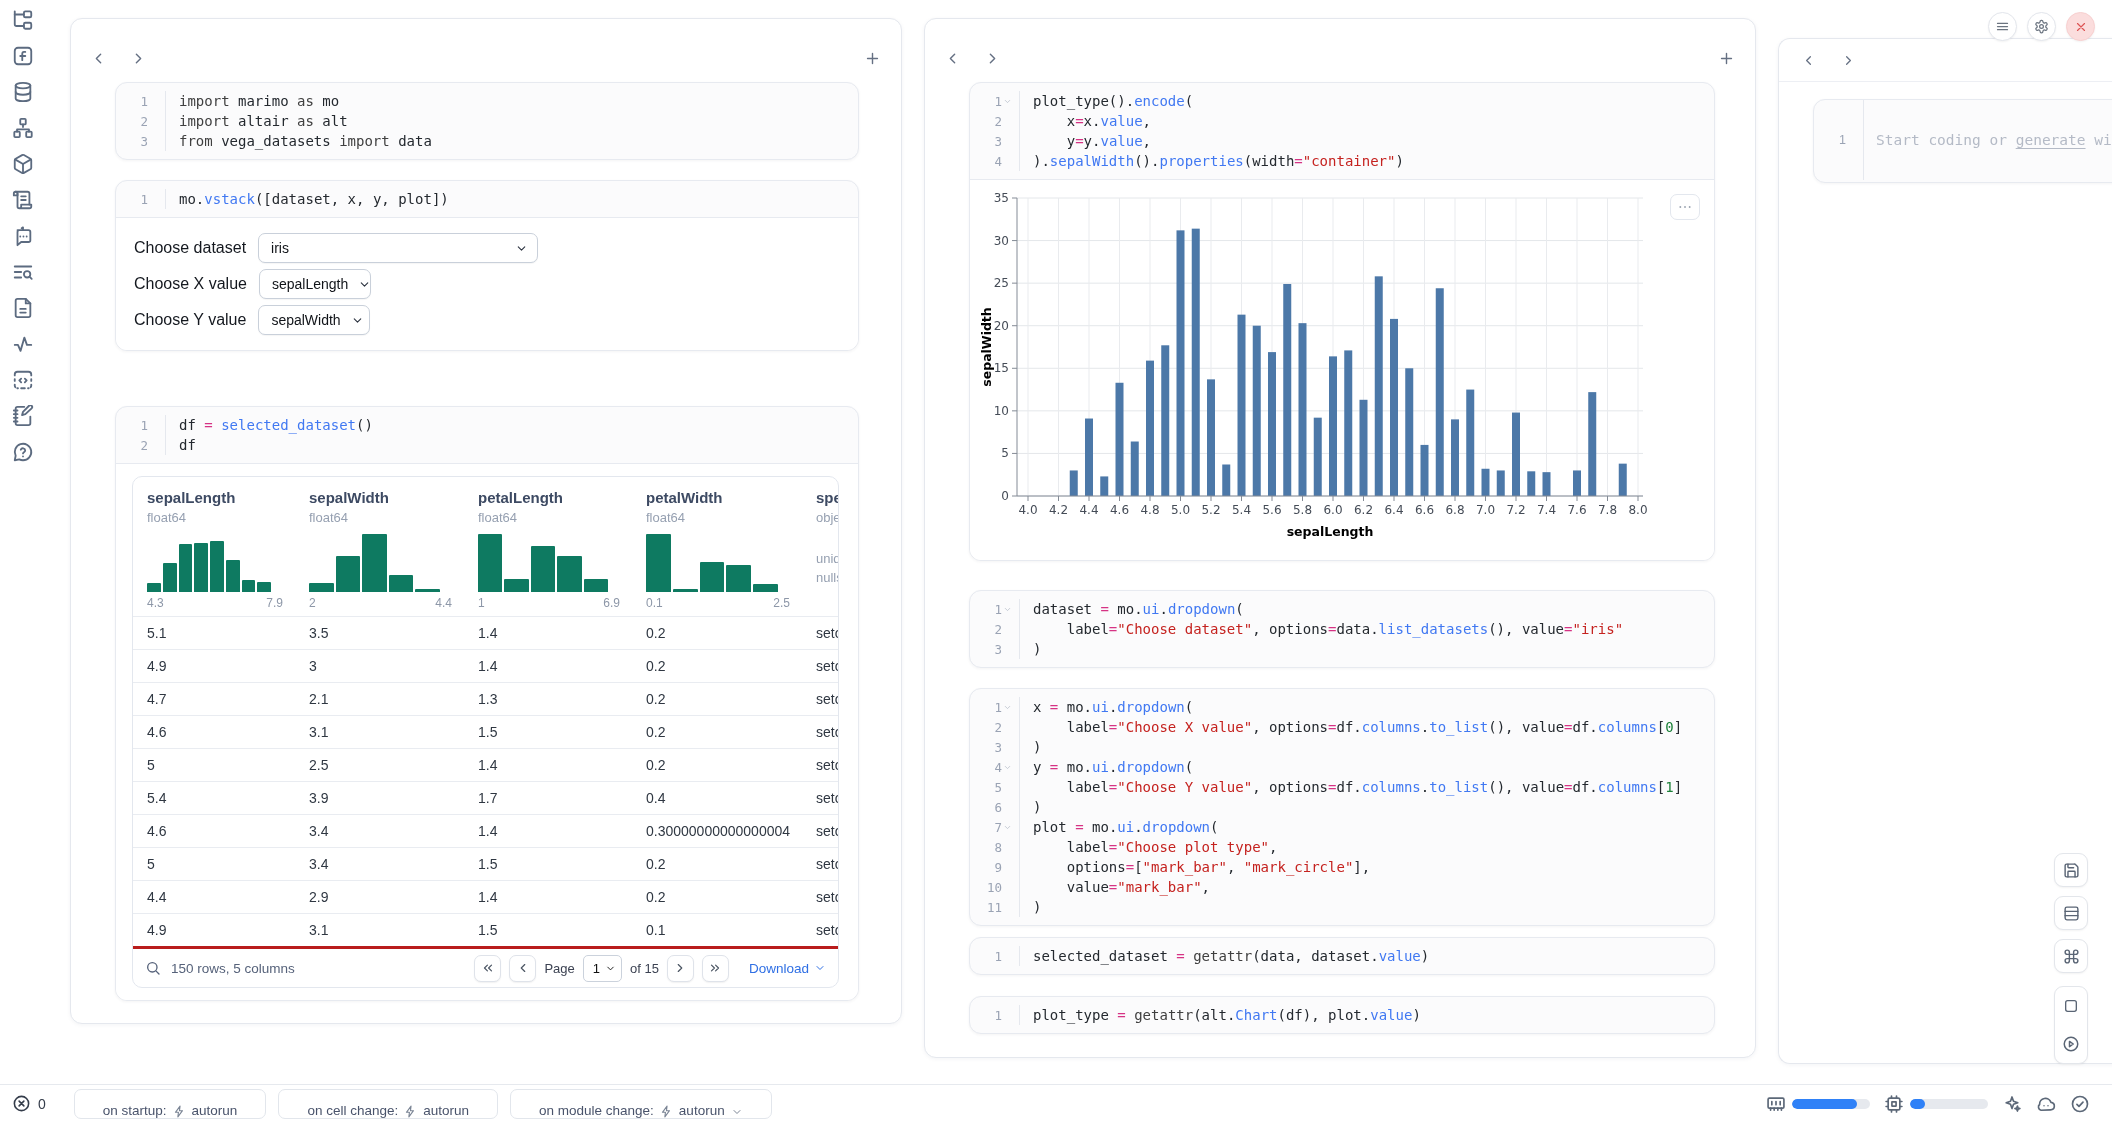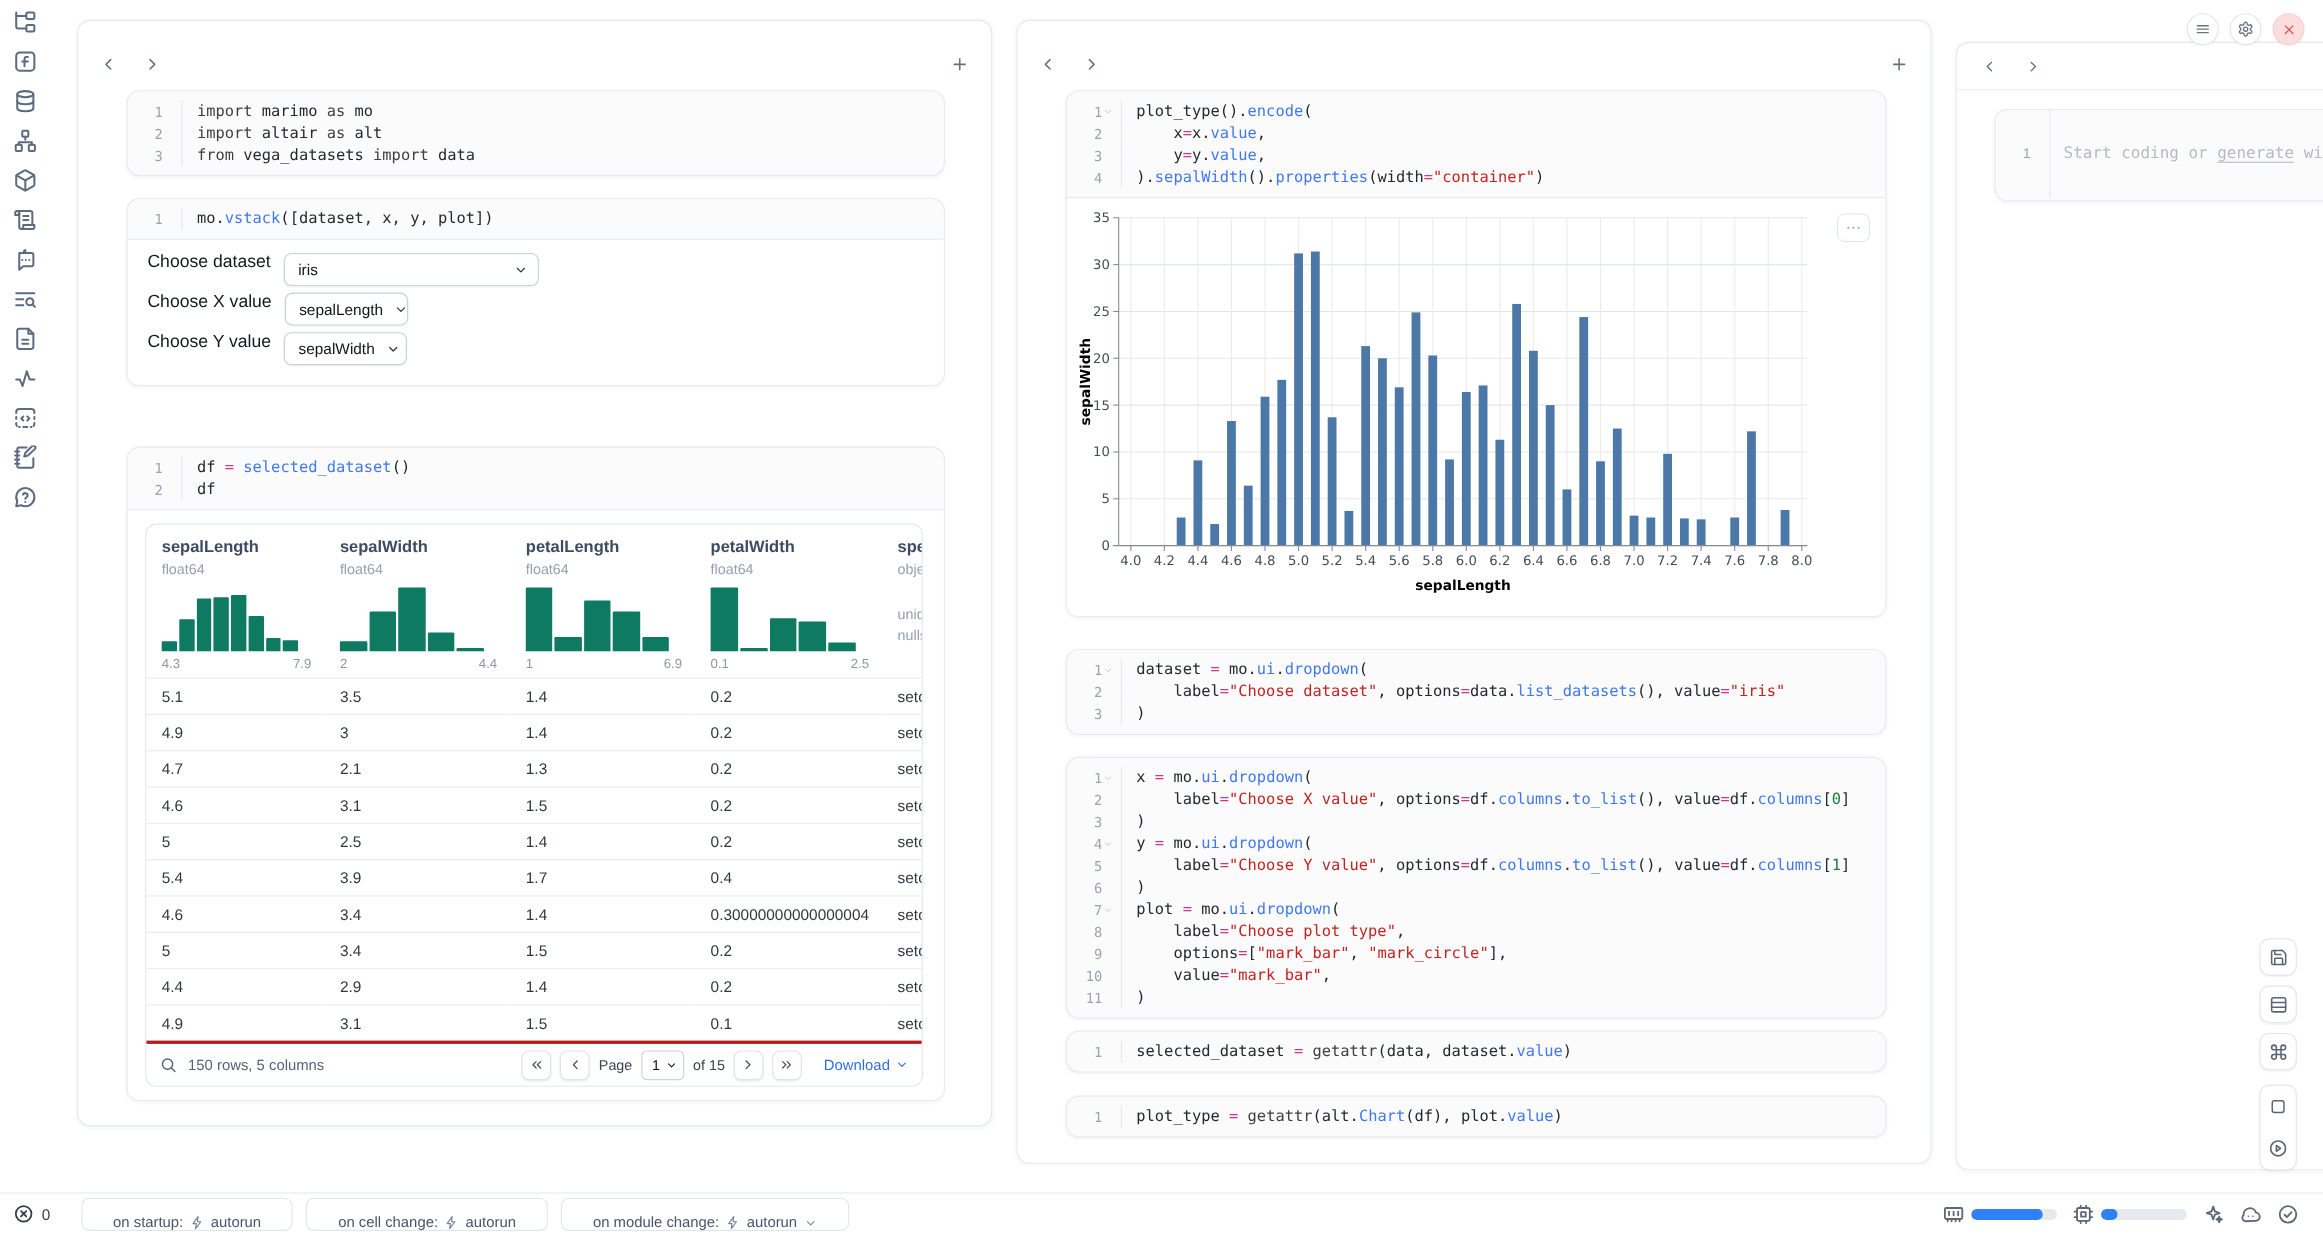--- a/index.html
+++ b/index.html
@@ -36,26 +36,26 @@
   .ct{padding-left:13px;white-space:pre;color:#24292f}
   .tk-k{color:#404040}.tk-f{color:#4078f2}.tk-s{color:#c5221f}.tk-o{color:#d63384}.tk-n{color:#1a7f37}
   .out{border-top:1px solid #e7eaf0;background:#fff}
 
   #cell-imports{left:44px;top:63px;width:742px}
   #cell-vstack{left:44px;top:161px;width:742px}
   #cell-df{left:44px;top:387px;width:742px}
 
   
   #controls{padding:12px 18px}
-  .ctrl-row{display:flex;align-items:flex-start;gap:12px;height:36px;font-size:16px;color:#14181f}
+  .ctrl-row{display:flex;align-items:center;gap:12px;height:36px;font-size:16px;color:#14181f}
   .select{height:30px;border:1px solid #c9d0da;border-radius:7px;background:#fff;display:inline-flex;
           align-items:center;justify-content:space-between;gap:10px;padding:0 9px 0 12px;font-size:14px;
           color:#101318;box-shadow:0 1px 1px rgba(0,0,0,.04);cursor:pointer;box-sizing:border-box}
   .select .chev{color:#2c3340;display:flex}
-  .ctrl-row:nth-child(1) .select{width:232px}
+  .ctrl-row:nth-child(1) .select{width:280px}
   .ctrl-row:nth-child(2) .select{width:112px}
   .ctrl-row:nth-child(3) .select{width:112px}
   .ctrl-row:nth-child(4) .select{width:108px}
 
   
   #cell-df .out{padding:12px 16px}
   .tablebox{width:707px;border:1px solid #e3e7ee;border-radius:10px;overflow:hidden;background:#fff;box-sizing:border-box}
   .tgrid{display:grid;grid-template-columns:162px 169px 168px 170px 140px;width:809px}
   .th{padding:12px 0 0 14px;box-sizing:border-box}
   .th-name{font-weight:bold;font-size:15px;color:#3d4a63}

